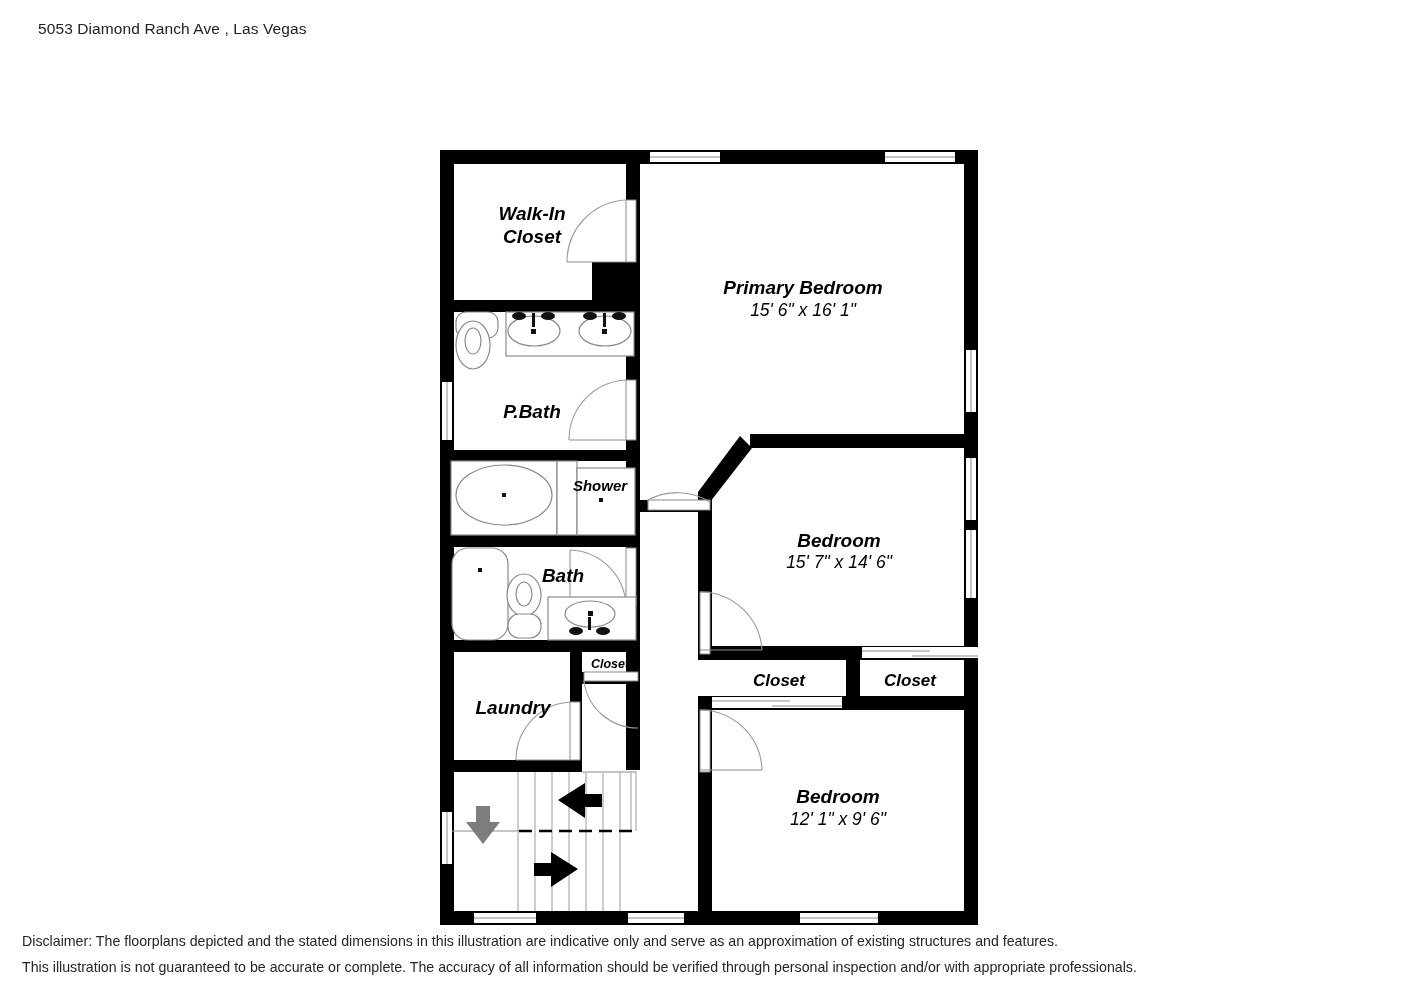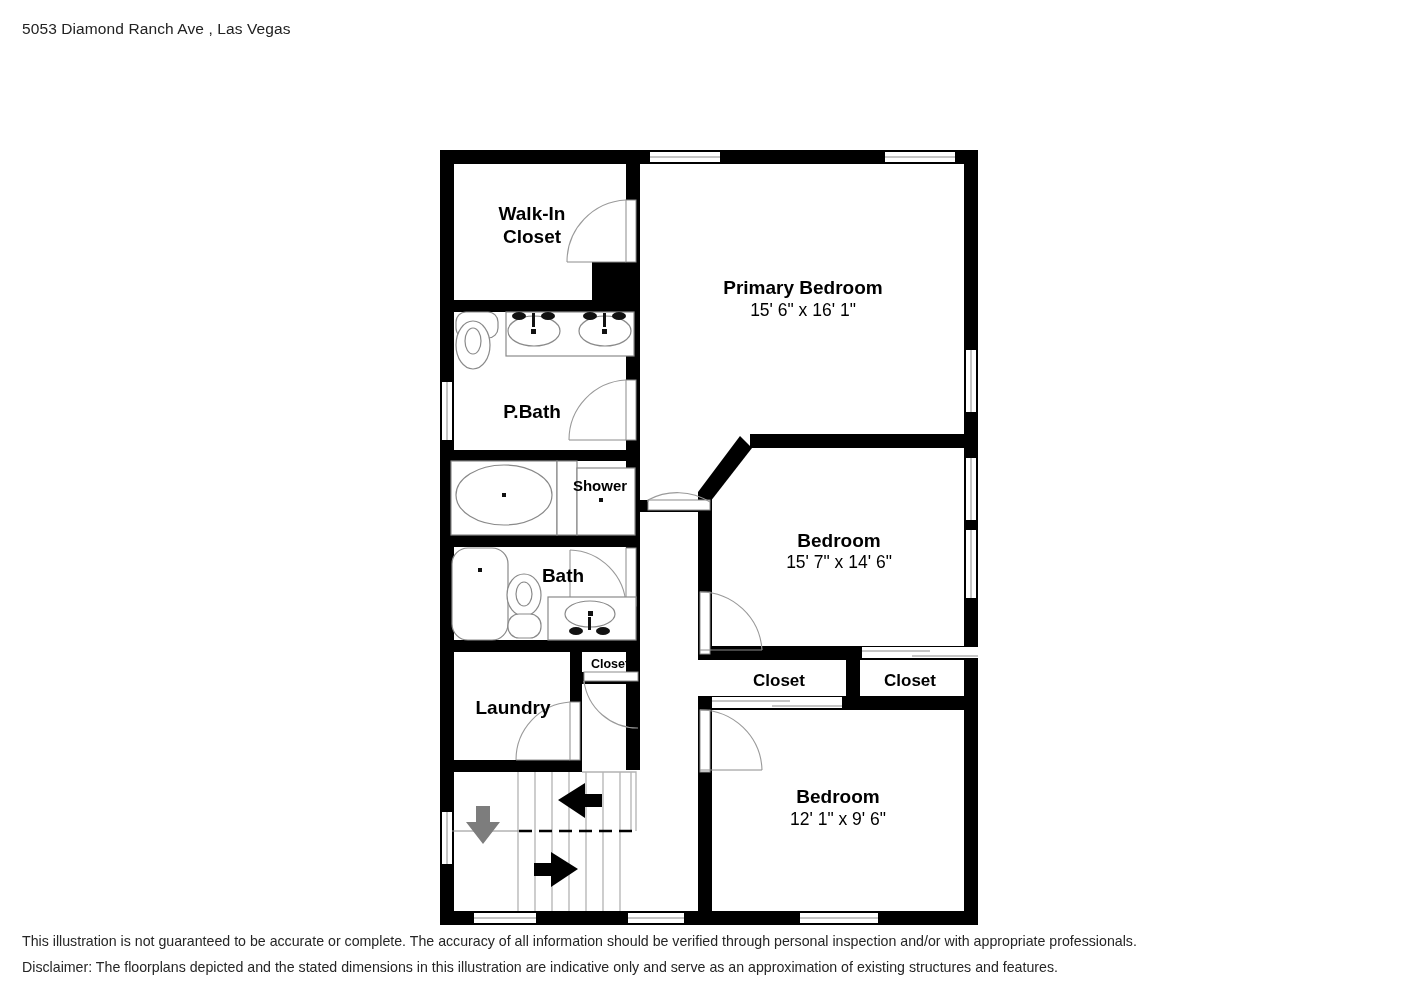--- a/index.html
+++ b/index.html
@@ -10,36 +10,37 @@
   body {
     width: 1414px;
     height: 1000px;
     position: relative;
     font-family: "Liberation Sans", sans-serif;
     color: #1a1a1a;
     overflow: hidden;
   }
   .header {
     position: absolute;
-    left: 22px;
+    left: 38px;
     top: 16px;
     line-height: 26px;
   }
   .header-line {
     font-size: 15.5px;
     color: #222222;
     letter-spacing: 0.1px;
     white-space: nowrap;
   }
   .plan-wrap {
     position: absolute;
     left: 0;
     top: 0;
     width: 1252px;
     height: 1000px;
+    font-style: italic;
   }
   .disclaimer {
     position: absolute;
     left: 22px;
     top: 928px;
     line-height: 26px;
   }
   .disclaimer-line {
     font-size: 14.2px;
     color: #262626;
@@ -315,15 +316,15 @@
     <text class="rm-med" x="910" y="686">Closet</text>
 
     <text class="rm-name" x="838" y="803">Bedroom</text>
     <text class="rm-dim" x="838" y="825">12' 1" x 9' 6"</text>
   </g>
 
 </svg>
 </div>
 
 <div class="disclaimer">
+  <div class="disclaimer-line">Disclaimer: The floorplans depicted and the stated dimensions in this illustration are indicative only and serve as an approximation of existing structures and features.</div>
   <div class="disclaimer-line">This illustration is not guaranteed to be accurate or complete. The accuracy of all information should be verified through personal inspection and/or with appropriate professionals.</div>
-  <div class="disclaimer-line">Disclaimer: The floorplans depicted and the stated dimensions in this illustration are indicative only and serve as an approximation of existing structures and features.</div>
 </div>
 
 </body></html>

